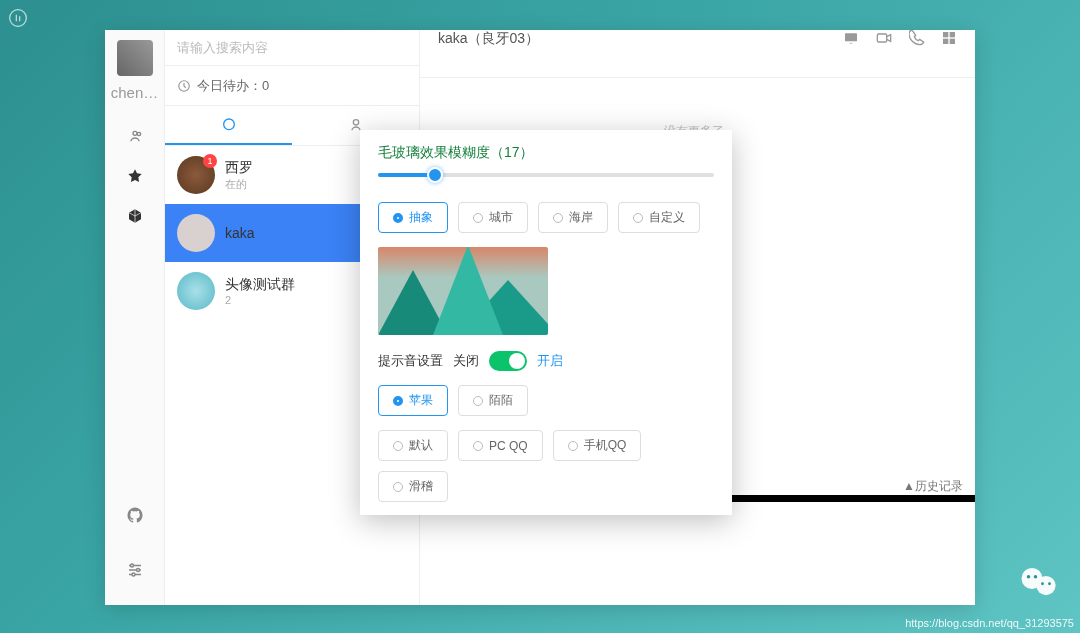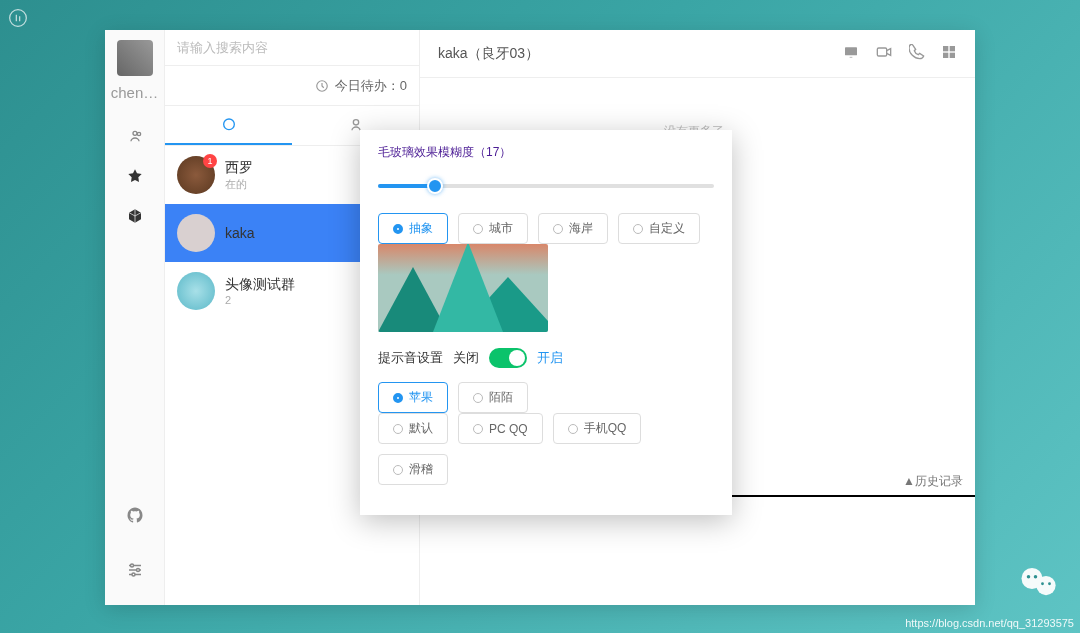--- a/index.html
+++ b/index.html
@@ -26,58 +26,58 @@
     color: #888; cursor: pointer; }
   .nav-icon.active { color: #333; }
   .nav-bottom { position: absolute; bottom: 15px; width: 60px; display: flex; flex-direction: column; align-items: center; gap: 15px; }
   .sidebar {
     width: 255px; background: #fff; border-right: 1px solid #eee; display: flex; flex-direction: column;
   }
   .s-header {
     height: 36px; border-bottom: 1px solid #eee; display: flex; align-items: center; padding: 12px 12px;
     color: #bbb; font-size: 13px;
   }
-  .todo { height: 40px; border-bottom: 1px solid #eee; padding: 0 12px; display: flex; align-items: center; color: #666; font-size: 13px; justify-content: flex-end; }
+  .todo { height: 40px; border-bottom: 1px solid #eee; padding: 0 12px; display: flex; align-items: center; color: #666; font-size: 13px; }
   .tabs { height: 40px; display: flex; border-bottom: 1px solid #eee; }
   .tab { flex: 1; display: flex; align-items: center; justify-content: center; color: #999; cursor: pointer; border-bottom: 2px solid transparent; }
   .tab.active { color: #2395f1; border-bottom-color: #2395f1; }
   .contacts { flex: 1; overflow-y: auto; }
   .contact { display: flex; align-items: center; padding: 10px 12px; cursor: pointer; position: relative; }
   .contact.sel { background: #3b82f6; }
   .c-ava { width: 38px; height: 38px; border-radius: 50%; background: #ccc; margin-right: 10px; position: relative; }
   .c-ava.c1 { background: radial-gradient(#8b5a3c,#5a3820); }
   .c-ava.c2 { background: #d9d0d0; }
   .c-ava.c3 { background: #e8e8e8; }
   .c-ava.c4 { background: radial-gradient(#a8e0e8,#5ab8c8); }
   .badge { position: absolute; top: -2px; right: -2px; background: #f44; color: #fff; font-size: 9px;
     border-radius: 8px; min-width: 14px; height: 14px; display: flex; align-items: center; justify-content: center; padding: 0 3px; }
   .c-info { flex: 1; }
   .c-name { color: #333; font-size: 14px; }
   .c-sub { color: #aaa; font-size: 11px; }
   .c-time { color: #aaa; font-size: 11px; }
   .main { flex: 1; display: flex; flex-direction: column; position: relative; }
-  .m-header { height: 48px; border-bottom: 1px solid #eee; display: flex; align-items: center; justify-content: space-between; padding: 0 18px; }
+  .m-header { height: 48px; border-bottom: 1px solid #eee; display: flex; align-items: flex-start; justify-content: space-between; padding: 0 18px; }
   .m-title { color: #555; font-size: 14px; }
   .m-tools { display: flex; gap: 16px; color: #999; }
   .m-tools > div { cursor: pointer; }
   .m-body { flex: 1; background: #fff; display: flex; align-items: flex-start; justify-content: center; padding-top: 45px; color: #bbb; font-size: 12px; }
-  .m-foot { height: 110px; border-top: 2px solid #000000; position: relative; }
+  .m-foot { height: 110px; border-top: 7px solid #000000; position: relative; }
   .history { position: absolute; top: -24px; right: 12px; color: #777; font-size: 12px; cursor: pointer; }
   
   .modal {
     position: absolute; left: 360px; top: 130px; width: 372px; height: 385px;
     background: #fff; box-shadow: 0 6px 28px rgba(0,0,0,.25); padding: 14px 18px;
   }
-  .m-row { color: #4c1d95; font-size: 12px; margin-bottom: 16px; }
+  .m-row { color: #15803d; font-size: 14px; margin-bottom: 4px; }
   .slider-wrap { position: relative; height: 18px; margin-bottom: 18px; }
   .slider-track { position: absolute; top: 7px; left: 0; right: 0; height: 4px; background: #e0e0e0; border-radius: 2px; }
   .slider-fill { position: absolute; top: 7px; left: 0; width: 17%; height: 4px; background: #2395f1; border-radius: 2px; }
   .slider-thumb { position: absolute; top: 1px; left: calc(17% - 8px); width: 16px; height: 16px; background: #2395f1; border: 2px solid #fff; border-radius: 50%; box-shadow: 0 0 4px rgba(35,149,241,.6); }
   .section-title { font-size: 13px; color: #333; margin: 8px 0 12px; }
-  .opt-row { display: flex; gap: 10px; flex-wrap: wrap; margin-bottom: 0; }
+  .opt-row { display: flex; gap: 10px; flex-wrap: wrap; margin-bottom: 14px; }
   .opt {
     border: 1px solid #ddd; border-radius: 4px; padding: 6px 14px; font-size: 12px;
     display: flex; align-items: center; gap: 6px; cursor: pointer; color: #666;
   }
   .opt.selected { border-color: #2395f1; color: #2395f1; }
   .radio-dot { width: 10px; height: 10px; border: 1px solid #bbb; border-radius: 50%; display: inline-block; }
   .opt.selected .radio-dot { border: 4px solid #2395f1; background: #fff; }
   .preview {
     width: 170px; height: 88px; border-radius: 2px; margin-bottom: 16px;
     background: linear-gradient(to bottom, #d8876a 0%, #a9c9c0 35%, #a9c9c0 100%);

